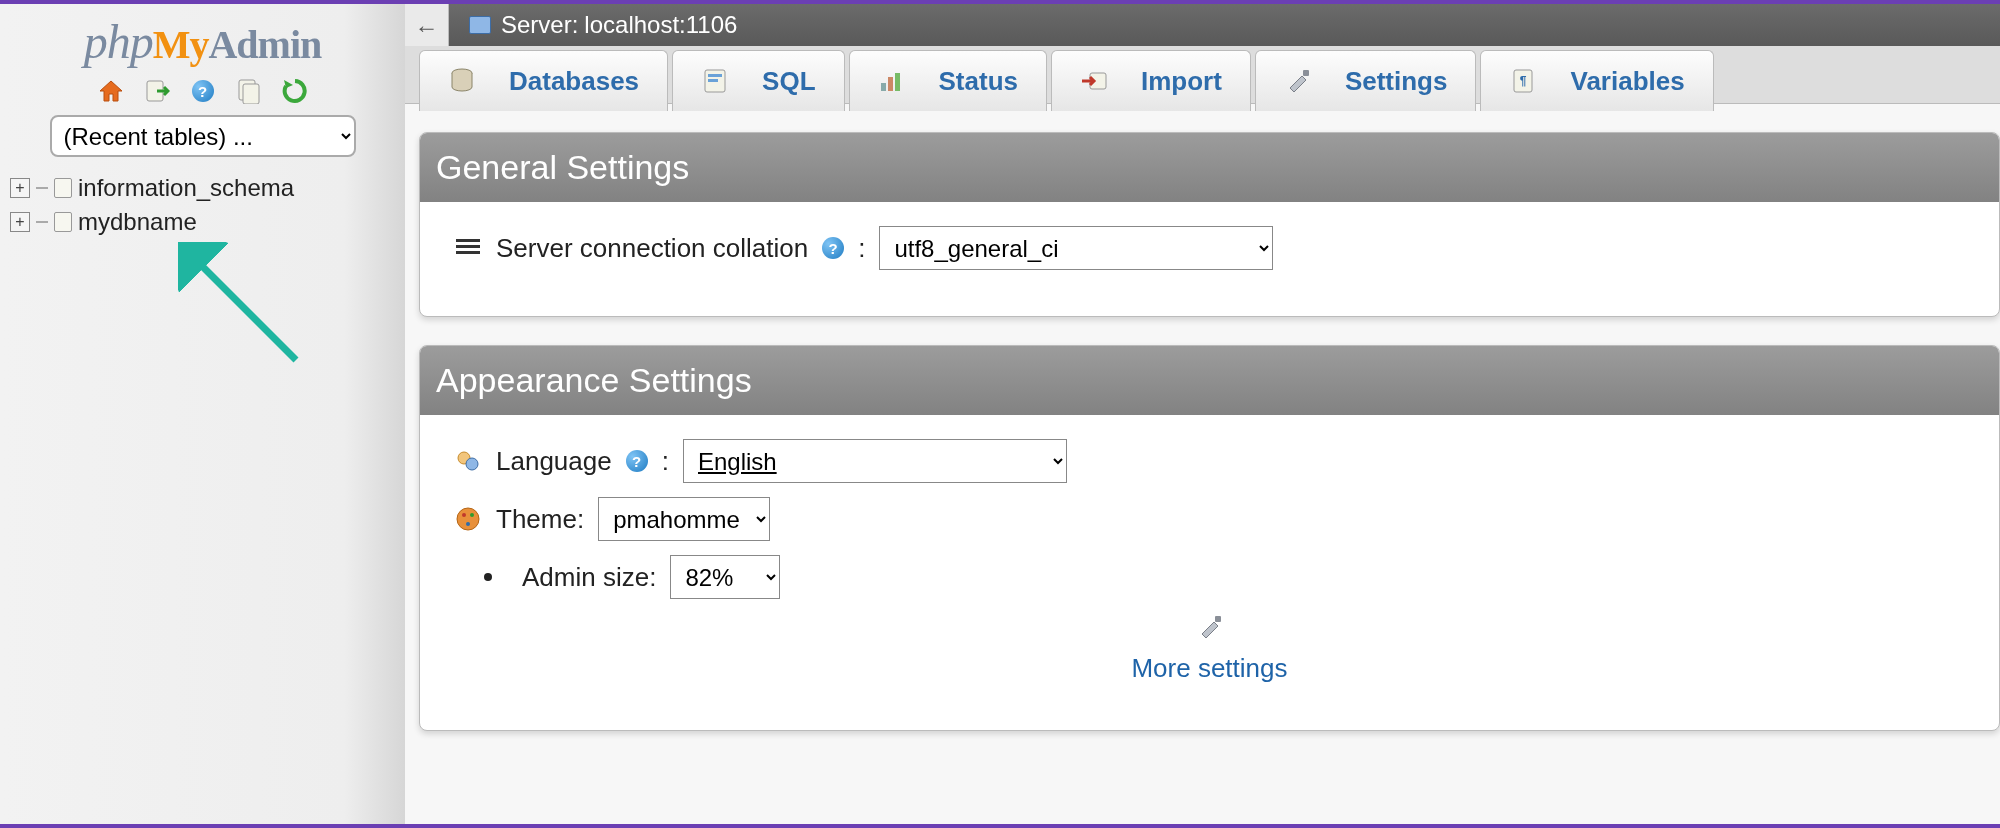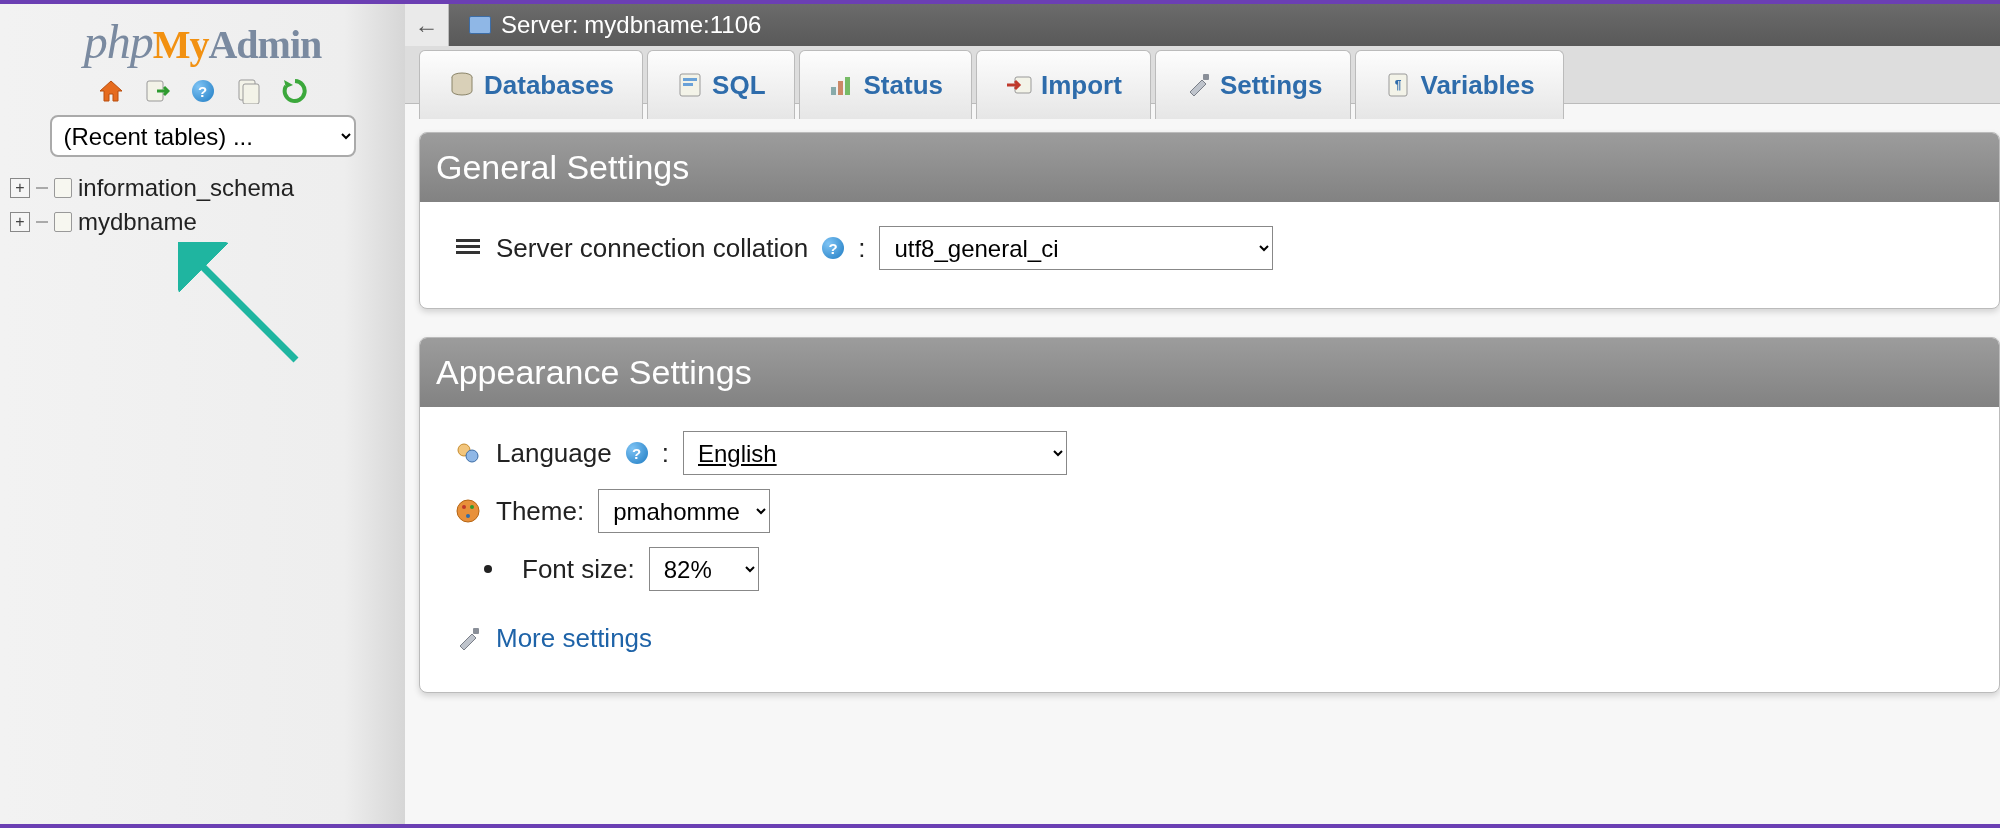--- a/index.html
+++ b/index.html
@@ -145,33 +145,33 @@
     display: flex;
     gap: 0;
     background: #ddd;
     height: 58px;
     border-bottom: 1px solid #bbb;
     padding-left: 14px;
   }
   .tab {
     display: flex;
     align-items: center;
-    gap: 8px;
+    gap: 33px;
     padding: 0 28px;
     background: linear-gradient(#fdfdfd, #e6e6e6);
     border: 1px solid #bbb;
     border-bottom: none;
     border-radius: 6px 6px 0 0;
     margin-top: 4px;
     margin-right: 4px;
     font-size: 26px;
     font-weight: 600;
     color: #2e6cab;
     cursor: pointer;
-    height: 69px;
+    height: 61px;
   }
   .tab-icon {
     width: 28px; height: 28px; display:inline-flex; align-items:center; justify-content:center;
   }
 
   .panel {
     margin: 28px 0 0 14px;
     border: 1px solid #bbb;
     border-radius: 8px;
     box-shadow: 0 3px 6px rgba(0,0,0,0.15);
@@ -179,21 +179,21 @@
     overflow: hidden;
   }
   .panel-header {
     background: linear-gradient(#9c9c9c, #828282);
     color: #fff;
     font-size: 34px;
     font-weight: 400;
     padding: 15px 16px;
   }
   .panel-body {
-    padding: 24px 34px 24px 34px;
+    padding: 24px 34px 32px 34px;
   }
   .setting-row {
     display: flex;
     align-items: center;
     gap: 14px;
     margin-bottom: 14px;
     font-size: 26px;
     color: #222;
   }
   .row-icon {
@@ -289,21 +289,21 @@
     <line x1="118" y1="118" x2="16" y2="16" stroke="#1fb5a0" stroke-width="7" marker-end="url(#ah)"></line>
   </svg>
 </div>
 
 <div class="main">
   <div class="server-bar">
     <div class="back-btn">←</div>
     <div class="server-label">
       <span class="server-icon"></span>
       <span>Server:</span>
-      <span style="margin-left:-4px;">mydbname:1106</span>
+      <span style="margin-left:-4px;">localhost:1106</span>
     </div>
   </div>
 
   <div class="tabs">
     <div class="tab">
       <span class="tab-icon">
         <svg width="24" height="26" viewBox="0 0 24 26">
             <ellipse cx="12" cy="5" rx="10" ry="4" fill="#d9d0b8" stroke="#8a8468"></ellipse>
             <path d="M2 5 v14 a10 4 0 0 0 20 0 V5" fill="#d9d0b8" stroke="#8a8468"></path>
           </svg>
@@ -408,27 +408,27 @@
             </svg>
         </span>
         <span>Theme:</span>
         <select class="big-select theme-select">
           <option>pmahomme</option>
         </select>
       </div>
 
       <div class="setting-row sub-row">
         <span class="bullet"></span>
-        <span>Font size:</span>
+        <span>Admin size:</span>
         <select class="big-select font-select">
           <option>82%</option>
         </select>
       </div>
 
-      <div class="setting-row" style="margin-top:32px;">
+      <div class="setting-row" style="margin-top:16px;flex-direction:column;">
         <span class="row-icon">
           <svg width="26" height="26" viewBox="0 0 26 26">
               <path d="M5 20 l12 -12 l4 4 l-12 12 z" fill="#bfc4cc" stroke="#7a7f88"></path>
               <rect x="18" y="2" width="6" height="6" rx="1" fill="#8a8f98"></rect>
             </svg>
         </span>
         <span class="link">More settings</span>
       </div>
     </div>
   </div>

